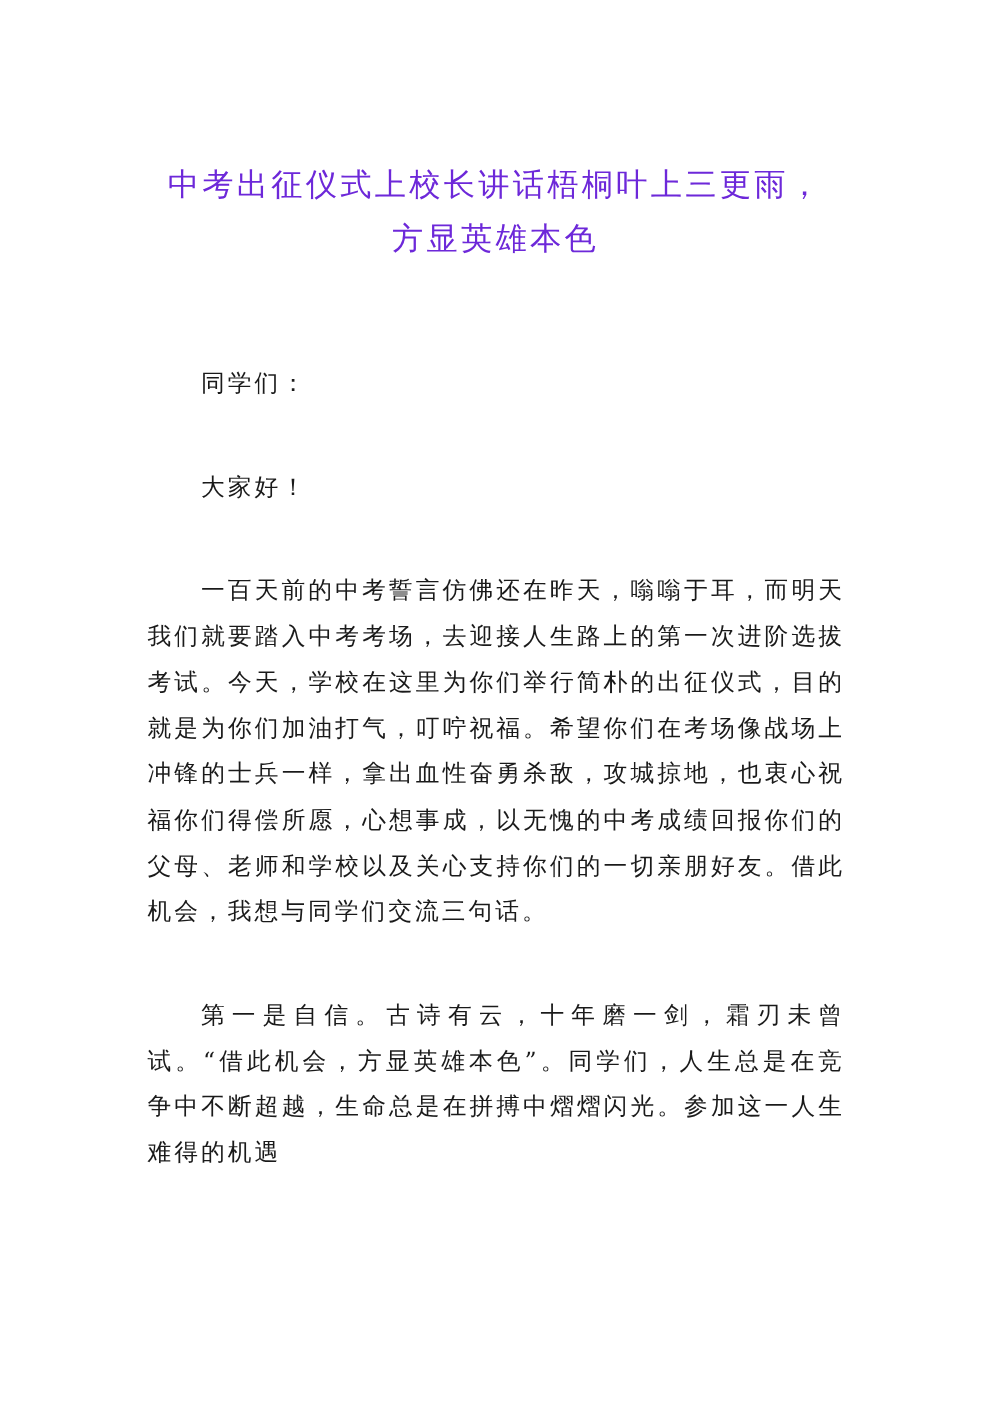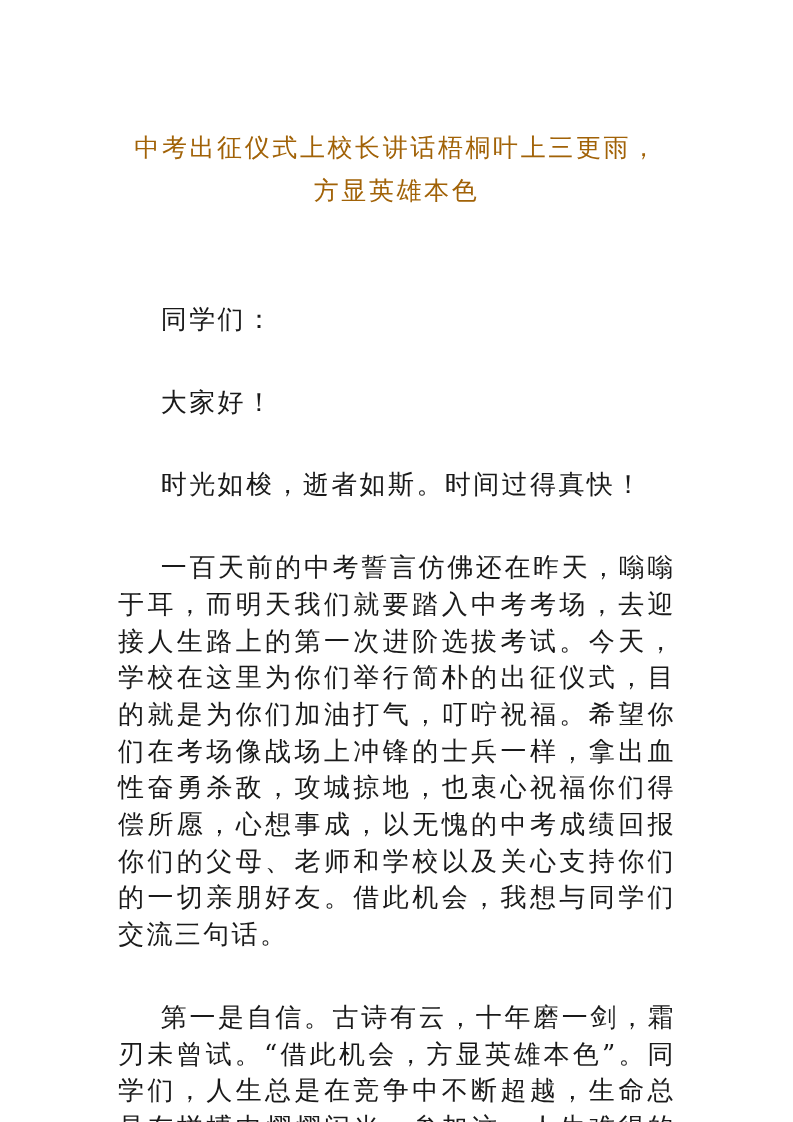--- a/index.html
+++ b/index.html
@@ -27,51 +27,50 @@
       position: absolute;
       left: 108px;
       top: 126px;
       width: 577px;
       margin: 0;
       text-align: center;
       font-size: 25px;
       font-weight: normal;
       line-height: 43px;
       letter-spacing: 2.6px;
-      color: #a16207;
+      color: #6d28d9;
     }
     .title .line {
       display: block;
       white-space: nowrap;
     }
     .body {
       position: absolute;
       left: 118px;
       top: 285px;
       width: 558px;
     }
     .para {
-      margin: 16px 0 46px 0;
-      font-size: 26px;
+      margin: 4px 0 46px 0;
+      font-size: 19px;
       line-height: 36.7px;
       letter-spacing: 2.4px;
       text-indent: 42.8px;
       text-align: justify;
       color: #1a1a1a;
     }
   </style>
 </head>
 <body>
 
 <div class="page">
   <h1 class="title">
     <span class="line">中考出征仪式上校长讲话梧桐叶上三更雨，</span>
     <span class="line">方显英雄本色</span>
   </h1>
 
   <div class="body">
     <p class="para">同学们：</p>
     <p class="para">大家好！</p>
-    <p class="para">时光如梭，逝者如斯。时间过得真快！</p>
     <p class="para">一百天前的中考誓言仿佛还在昨天，嗡嗡于耳，而明天我们就要踏入中考考场，去迎接人生路上的第一次进阶选拔考试。今天，学校在这里为你们举行简朴的出征仪式，目的就是为你们加油打气，叮咛祝福。希望你们在考场像战场上冲锋的士兵一样，拿出血性奋勇杀敌，攻城掠地，也衷心祝福你们得偿所愿，心想事成，以无愧的中考成绩回报你们的父母、老师和学校以及关心支持你们的一切亲朋好友。借此机会，我想与同学们交流三句话。</p>
     <p class="para">第一是自信。古诗有云，十年磨一剑，霜刃未曾试。“借此机会，方显英雄本色”。同学们，人生总是在竞争中不断超越，生命总是在拼搏中熠熠闪光。参加这一人生难得的机遇</p>
   </div>
 </div>
 
 </body></html>

